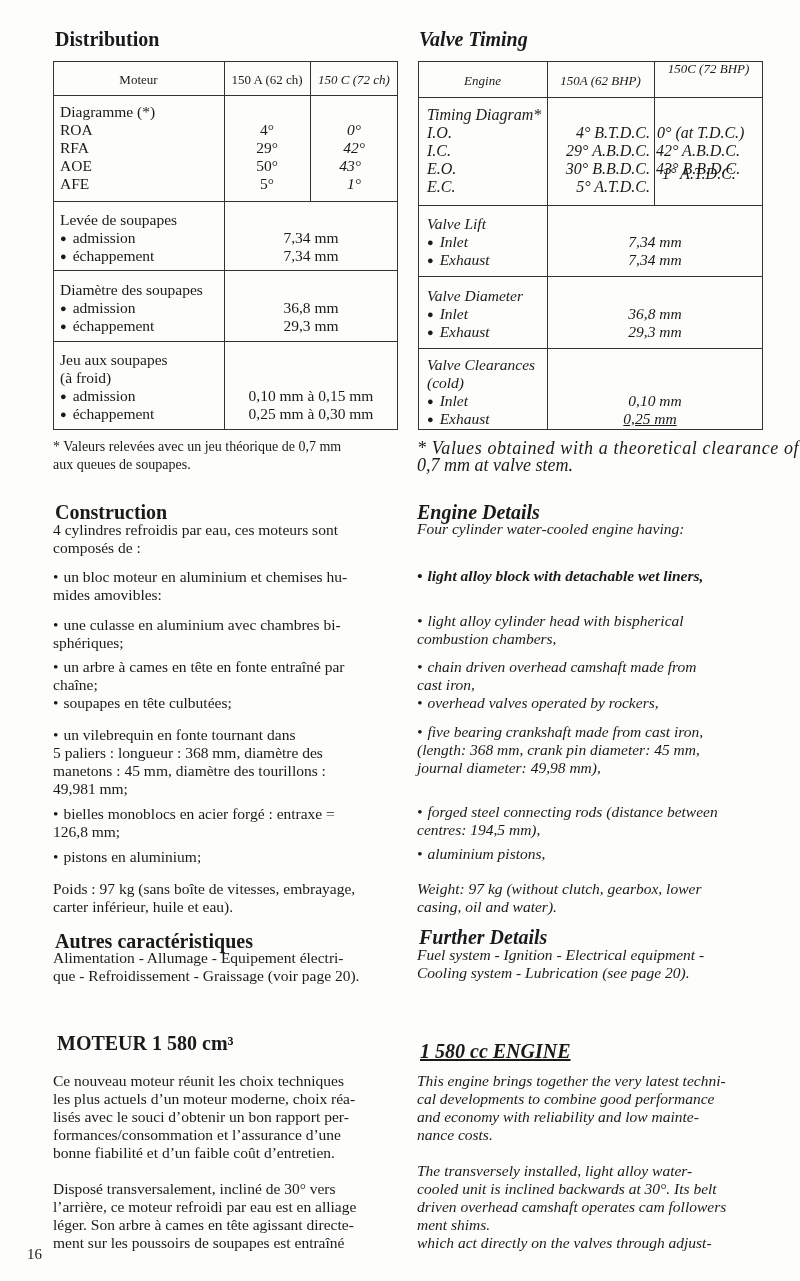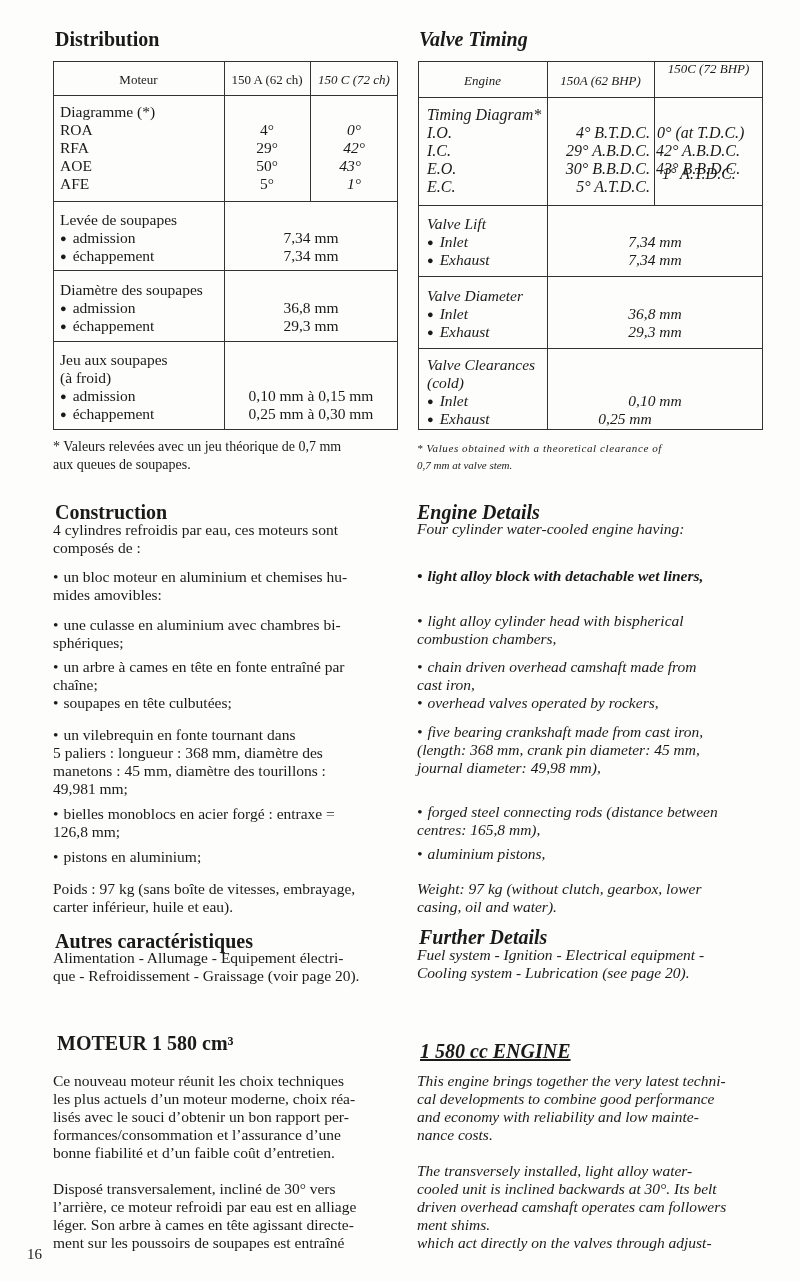--- a/index.html
+++ b/index.html
@@ -185,24 +185,24 @@
   <div class="cell-text bullet it" style="left:427px; top:305px;">Inlet</div>
   <div class="cell-text bullet it" style="left:427px; top:323px;">Exhaust</div>
   <div class="cell-text center it" style="left:547px; width:216px; top:305px;">36,8 mm</div>
   <div class="cell-text center it" style="left:547px; width:216px; top:323px;">29,3 mm</div>
 
   <div class="cell-text it" style="left:427px; top:356px;">Valve Clearances</div>
   <div class="cell-text it" style="left:427px; top:374px;">(cold)</div>
   <div class="cell-text bullet it" style="left:427px; top:392px;">Inlet</div>
   <div class="cell-text bullet it" style="left:427px; top:410px;">Exhaust</div>
   <div class="cell-text center it" style="left:547px; width:216px; top:392px;">0,10 mm</div>
-  <div class="cell-text center it" style="left:525px; width:200px; top:410px;">0,25 mm</div>
-</div>
-
-<div class="abs en-col lines it" style="top:440px; font-size:11px; line-height:17px; letter-spacing:0.6px;">
+  <div class="cell-text center it" style="left:550px; width:200px; top:410px;text-decoration:underline;">0,25 mm</div>
+</div>
+
+<div class="abs en-col lines it" style="top:440px; font-size:18px; line-height:17px; letter-spacing:0.6px;">
   <div>* Values obtained with a theoretical clearance of</div>
   <div style="letter-spacing:0;">0,7 mm at valve stem.</div>
 </div>
 
 <div class="abs h-bold it" style="left:417px; top:503px;">Engine Details</div>
 <div class="abs en-col lines it" style="top:520px;">
   <div>Four cylinder water-cooled engine having:</div>
 </div>
 
 <div class="abs en-col lines it" style="top:567px;font-weight:bold;">
@@ -217,21 +217,21 @@
   <div>cast iron,</div>
   <div class="dot-bullet">overhead valves operated by rockers,</div>
 </div>
 <div class="abs en-col lines it" style="top:723px;">
   <div class="dot-bullet">five bearing crankshaft made from cast iron,</div>
   <div>(length: 368 mm, crank pin diameter: 45 mm,</div>
   <div>journal diameter: 49,98 mm),</div>
 </div>
 <div class="abs en-col lines it" style="top:803px;">
   <div class="dot-bullet">forged steel connecting rods (distance between</div>
-  <div>centres: 165,8 mm),</div>
+  <div>centres: 194,5 mm),</div>
 </div>
 <div class="abs en-col lines it" style="top:845px;">
   <div class="dot-bullet">aluminium pistons,</div>
 </div>
 
 <div class="abs en-col lines it" style="top:880px;">
   <div>Weight: 97 kg (without clutch, gearbox, lower</div>
   <div>casing, oil and water).</div>
 </div>
 

